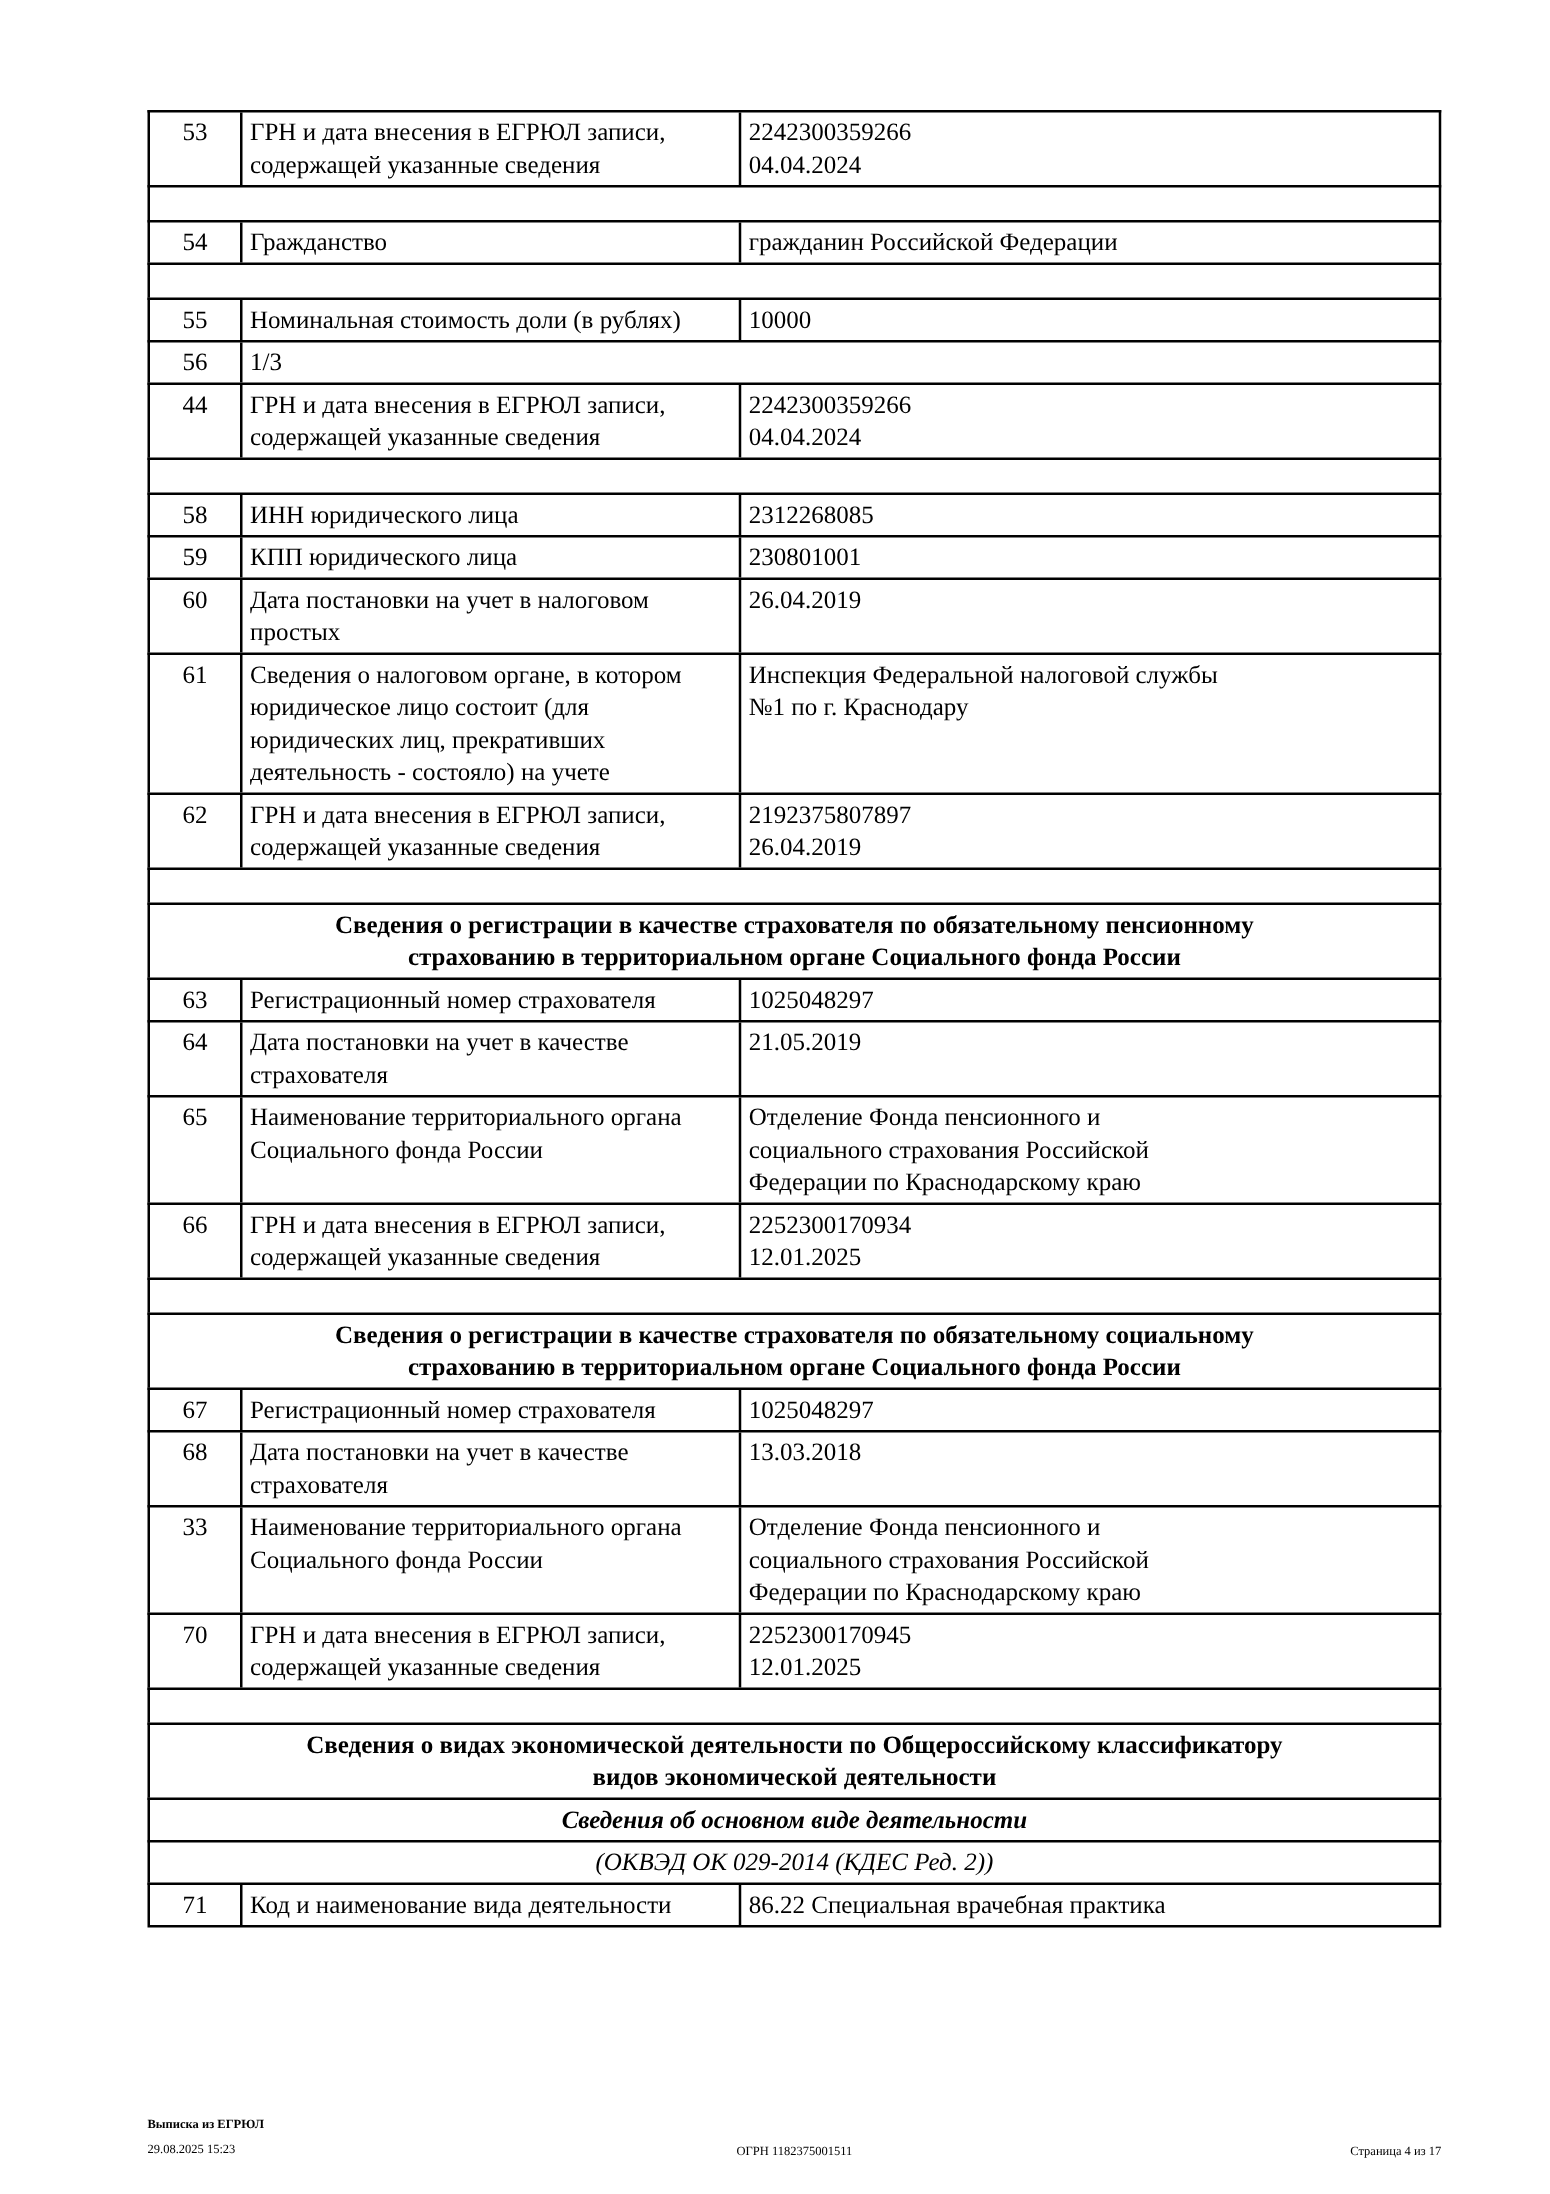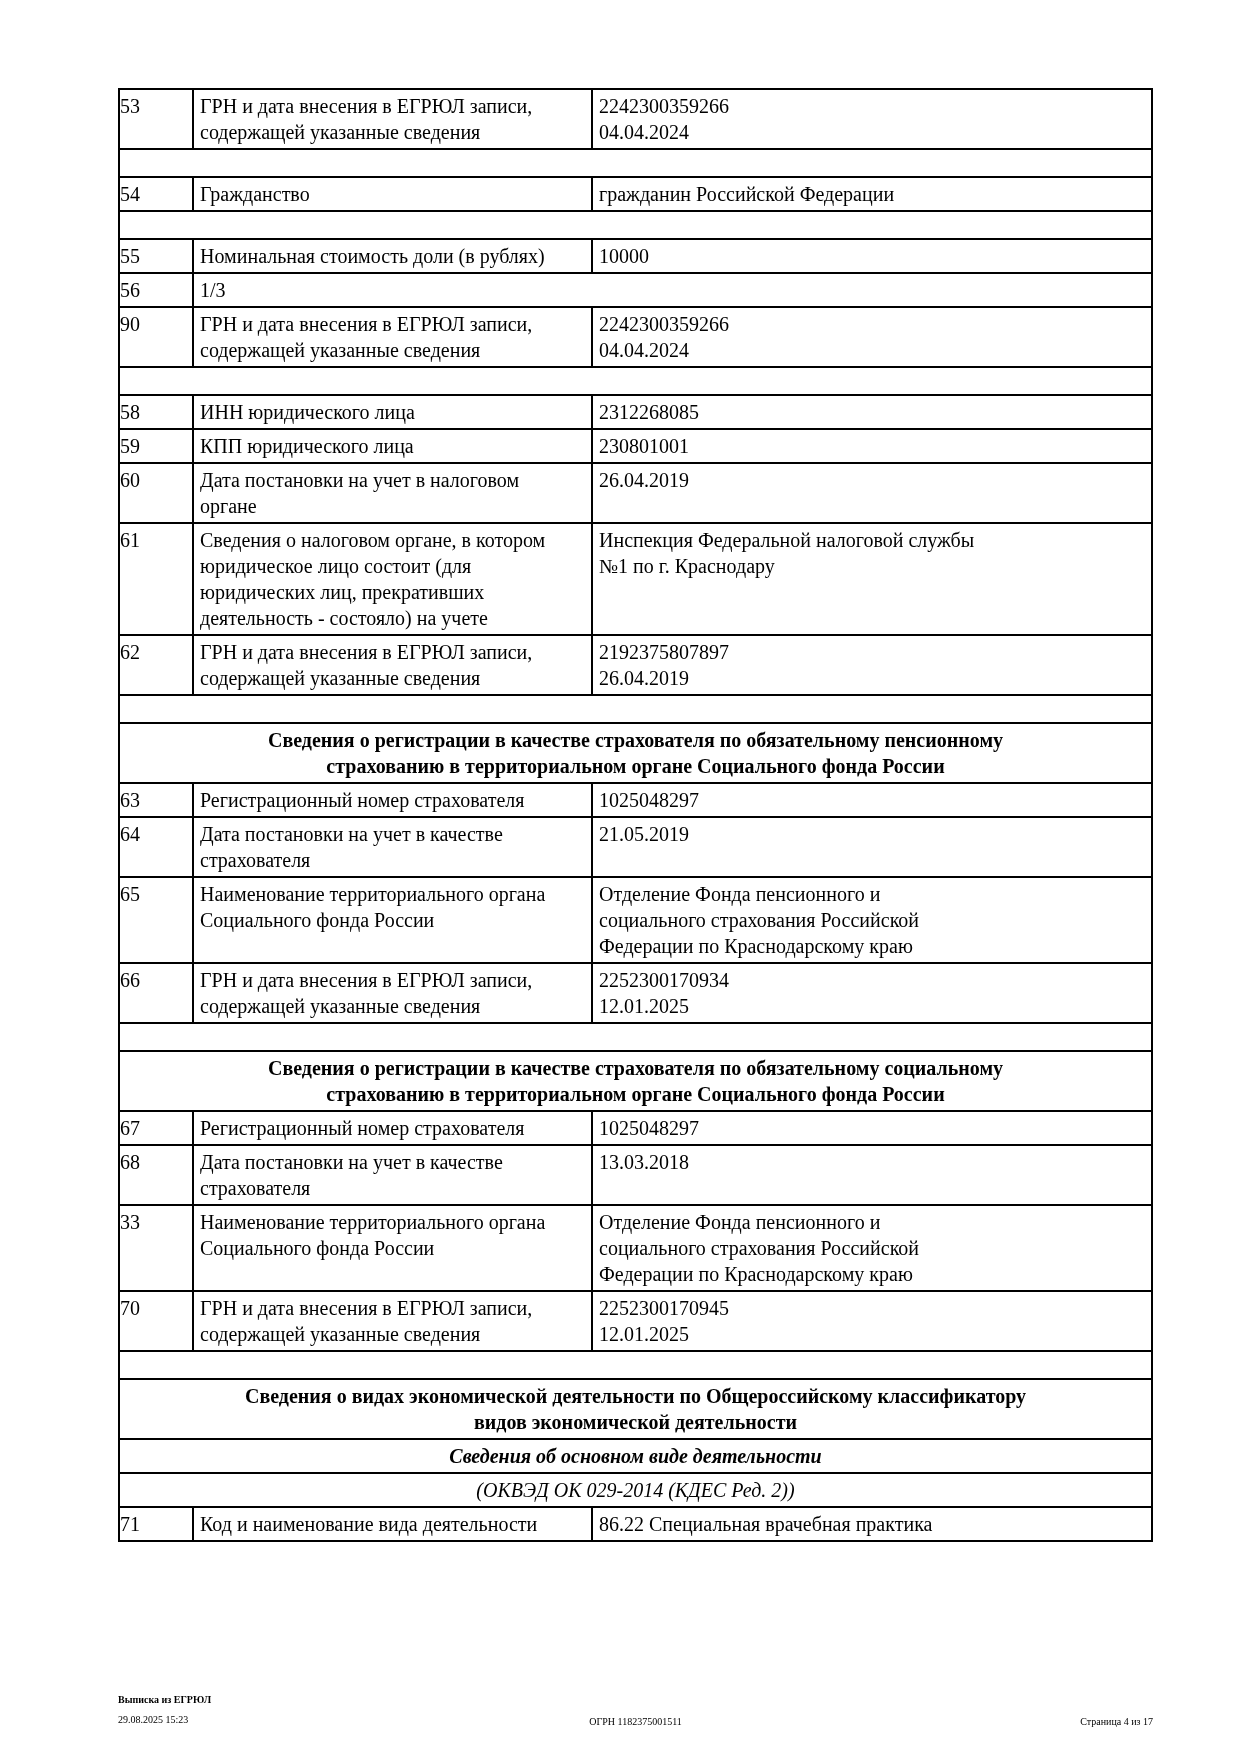--- a/index.html
+++ b/index.html
@@ -25,20 +25,21 @@
     border-top: 2px solid #000;
     border-left: 2px solid #000;
     border-right: 2px solid #000;
   }
   .cell {
     padding: 3px 6px 3px 6px;
     white-space: pre-line;
   }
   .cell.num {
     width: 72px; flex: none;
+    text-align: center;
     padding-left: 0; padding-right: 0;
   }
   .cell.label {
     width: 399px; flex: none;
     border-left: 2px solid #000;
   }
   .cell.value {
     flex: 1;
     border-left: 2px solid #000;
   }
@@ -101,41 +102,41 @@
       <div class="row">
         <div class="cell num">55</div>
         <div class="cell label">Номинальная стоимость доли (в рублях)</div>
         <div class="cell value">10000</div>
       </div>
       <div class="row">
         <div class="cell num">56</div>
         <div class="cell value">1/3</div>
       </div>
       <div class="row">
-        <div class="cell num">90</div>
+        <div class="cell num">44</div>
         <div class="cell label">ГРН и дата внесения в ЕГРЮЛ записи,
 содержащей указанные сведения</div>
         <div class="cell value">2242300359266
 04.04.2024</div>
       </div>
       <div class="spacer-row"></div>
       <div class="row">
         <div class="cell num">58</div>
         <div class="cell label">ИНН юридического лица</div>
         <div class="cell value">2312268085</div>
       </div>
       <div class="row">
         <div class="cell num">59</div>
         <div class="cell label">КПП юридического лица</div>
         <div class="cell value">230801001</div>
       </div>
       <div class="row">
         <div class="cell num">60</div>
         <div class="cell label">Дата постановки на учет в налоговом
-органе</div>
+простых</div>
         <div class="cell value">26.04.2019</div>
       </div>
       <div class="row">
         <div class="cell num">61</div>
         <div class="cell label">Сведения о налоговом органе, в котором
 юридическое лицо состоит (для
 юридических лиц, прекративших
 деятельность - состояло) на учете</div>
         <div class="cell value">Инспекция Федеральной налоговой службы
 №1 по г. Краснодару</div>

